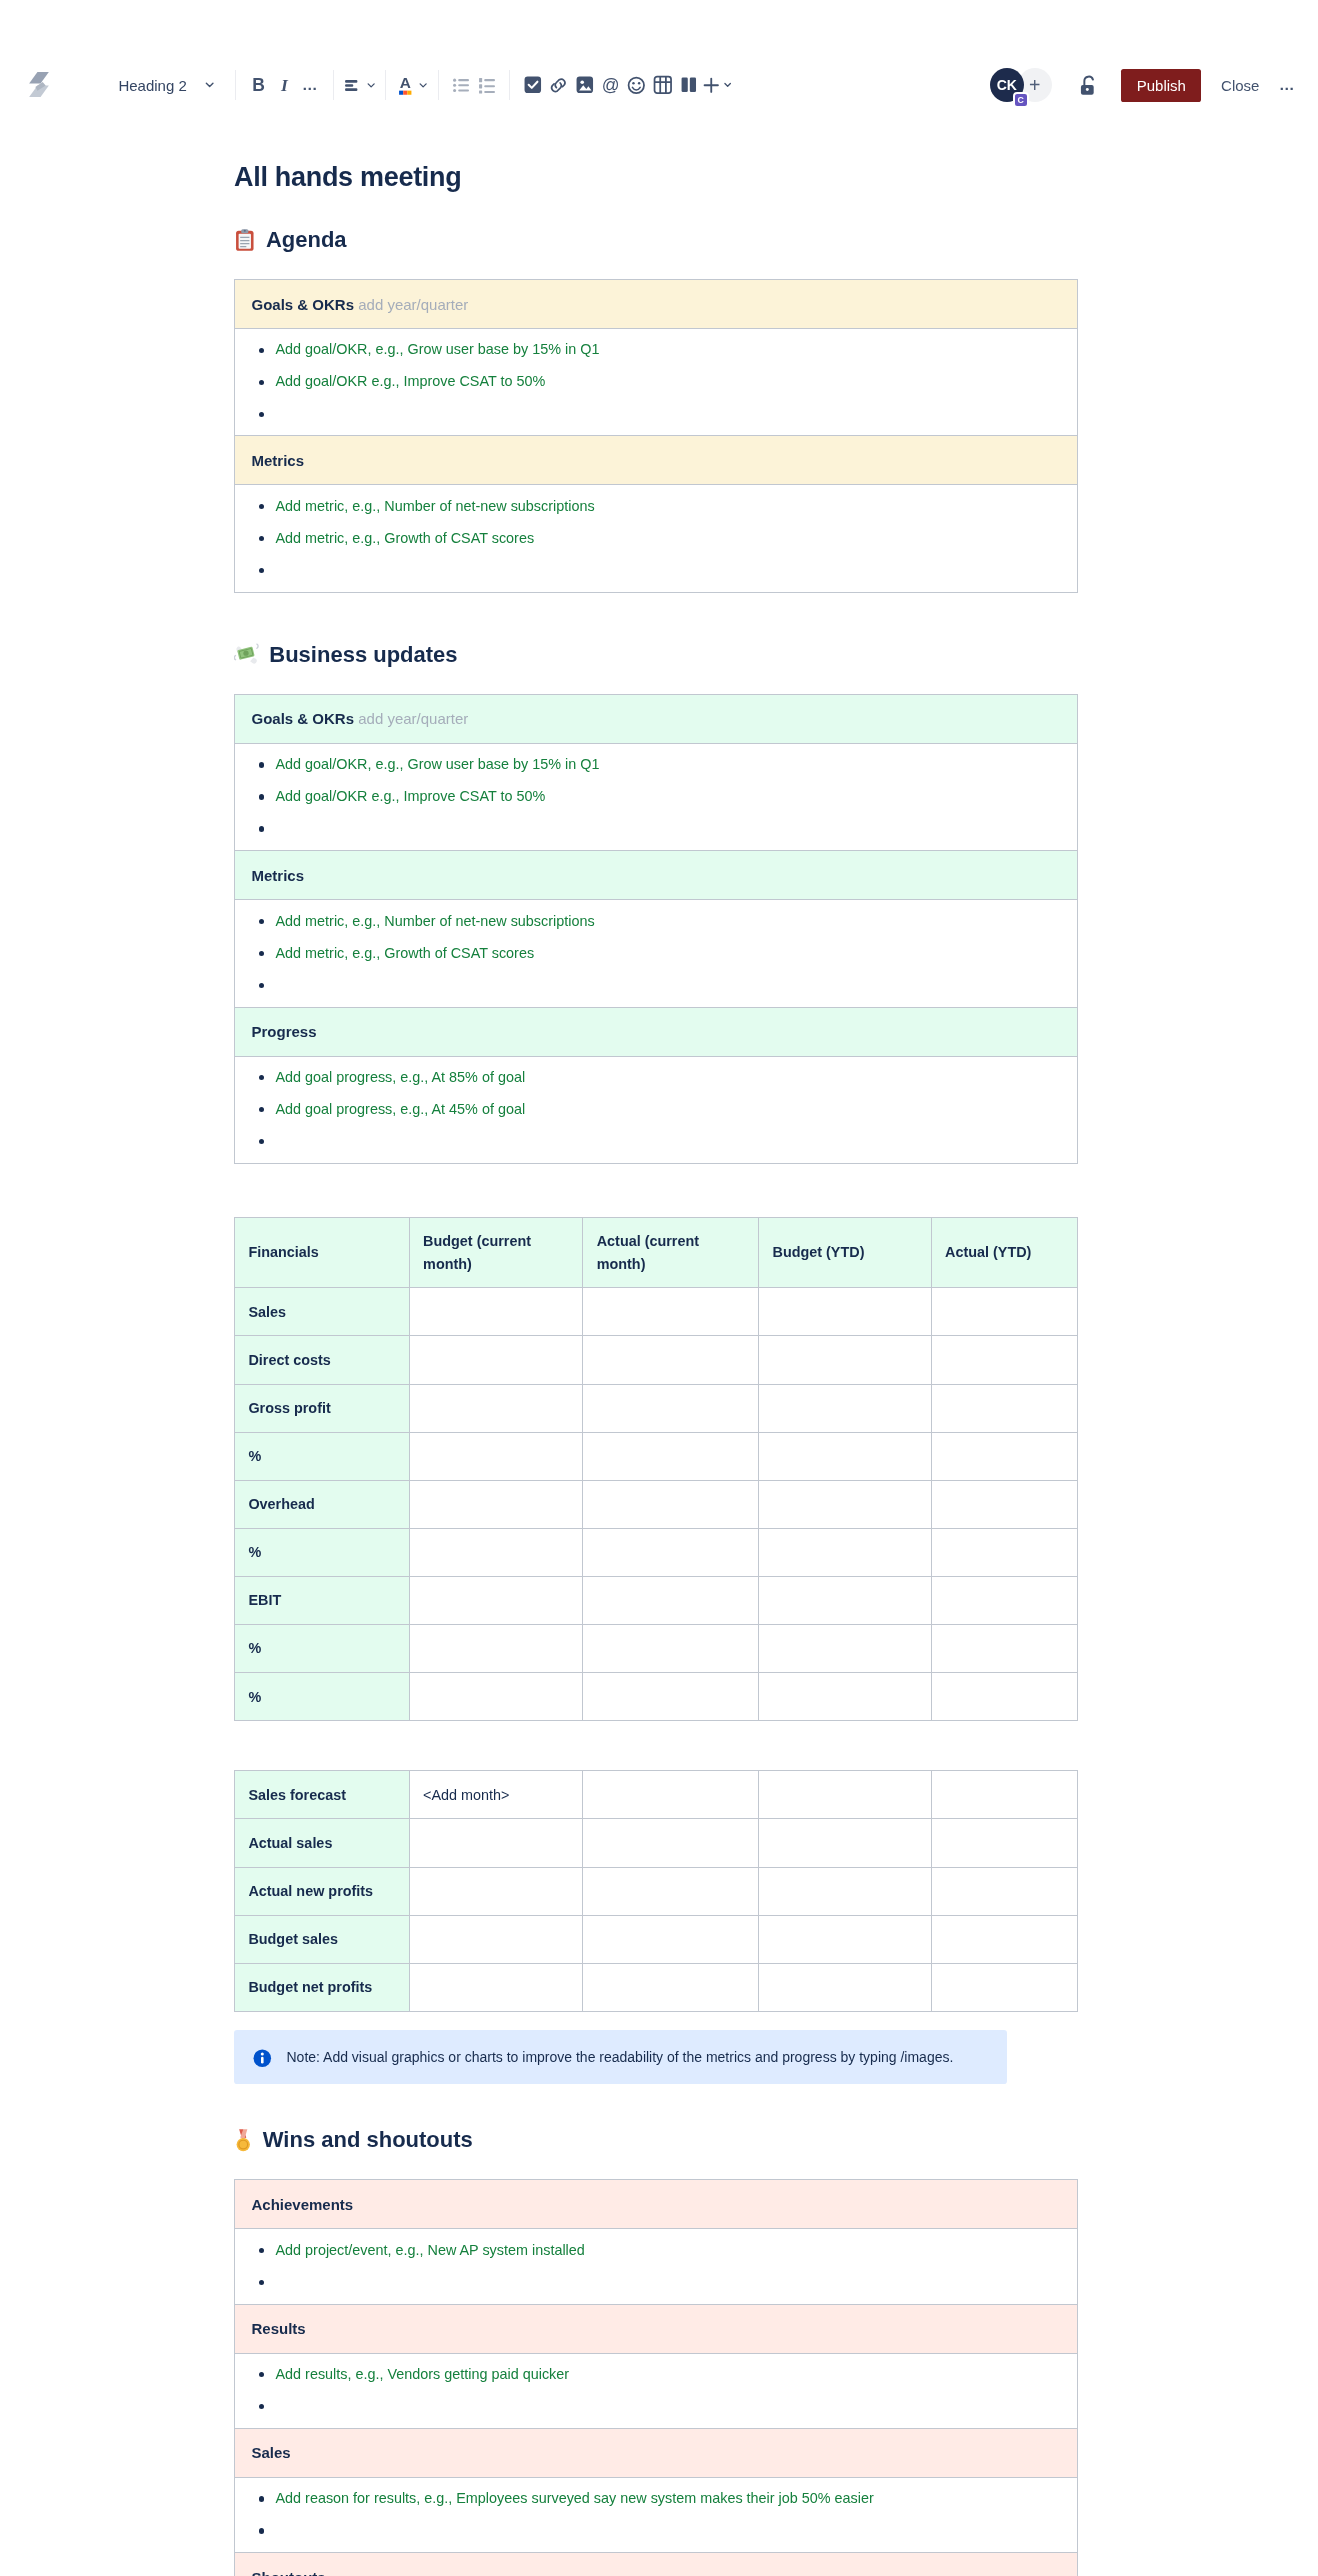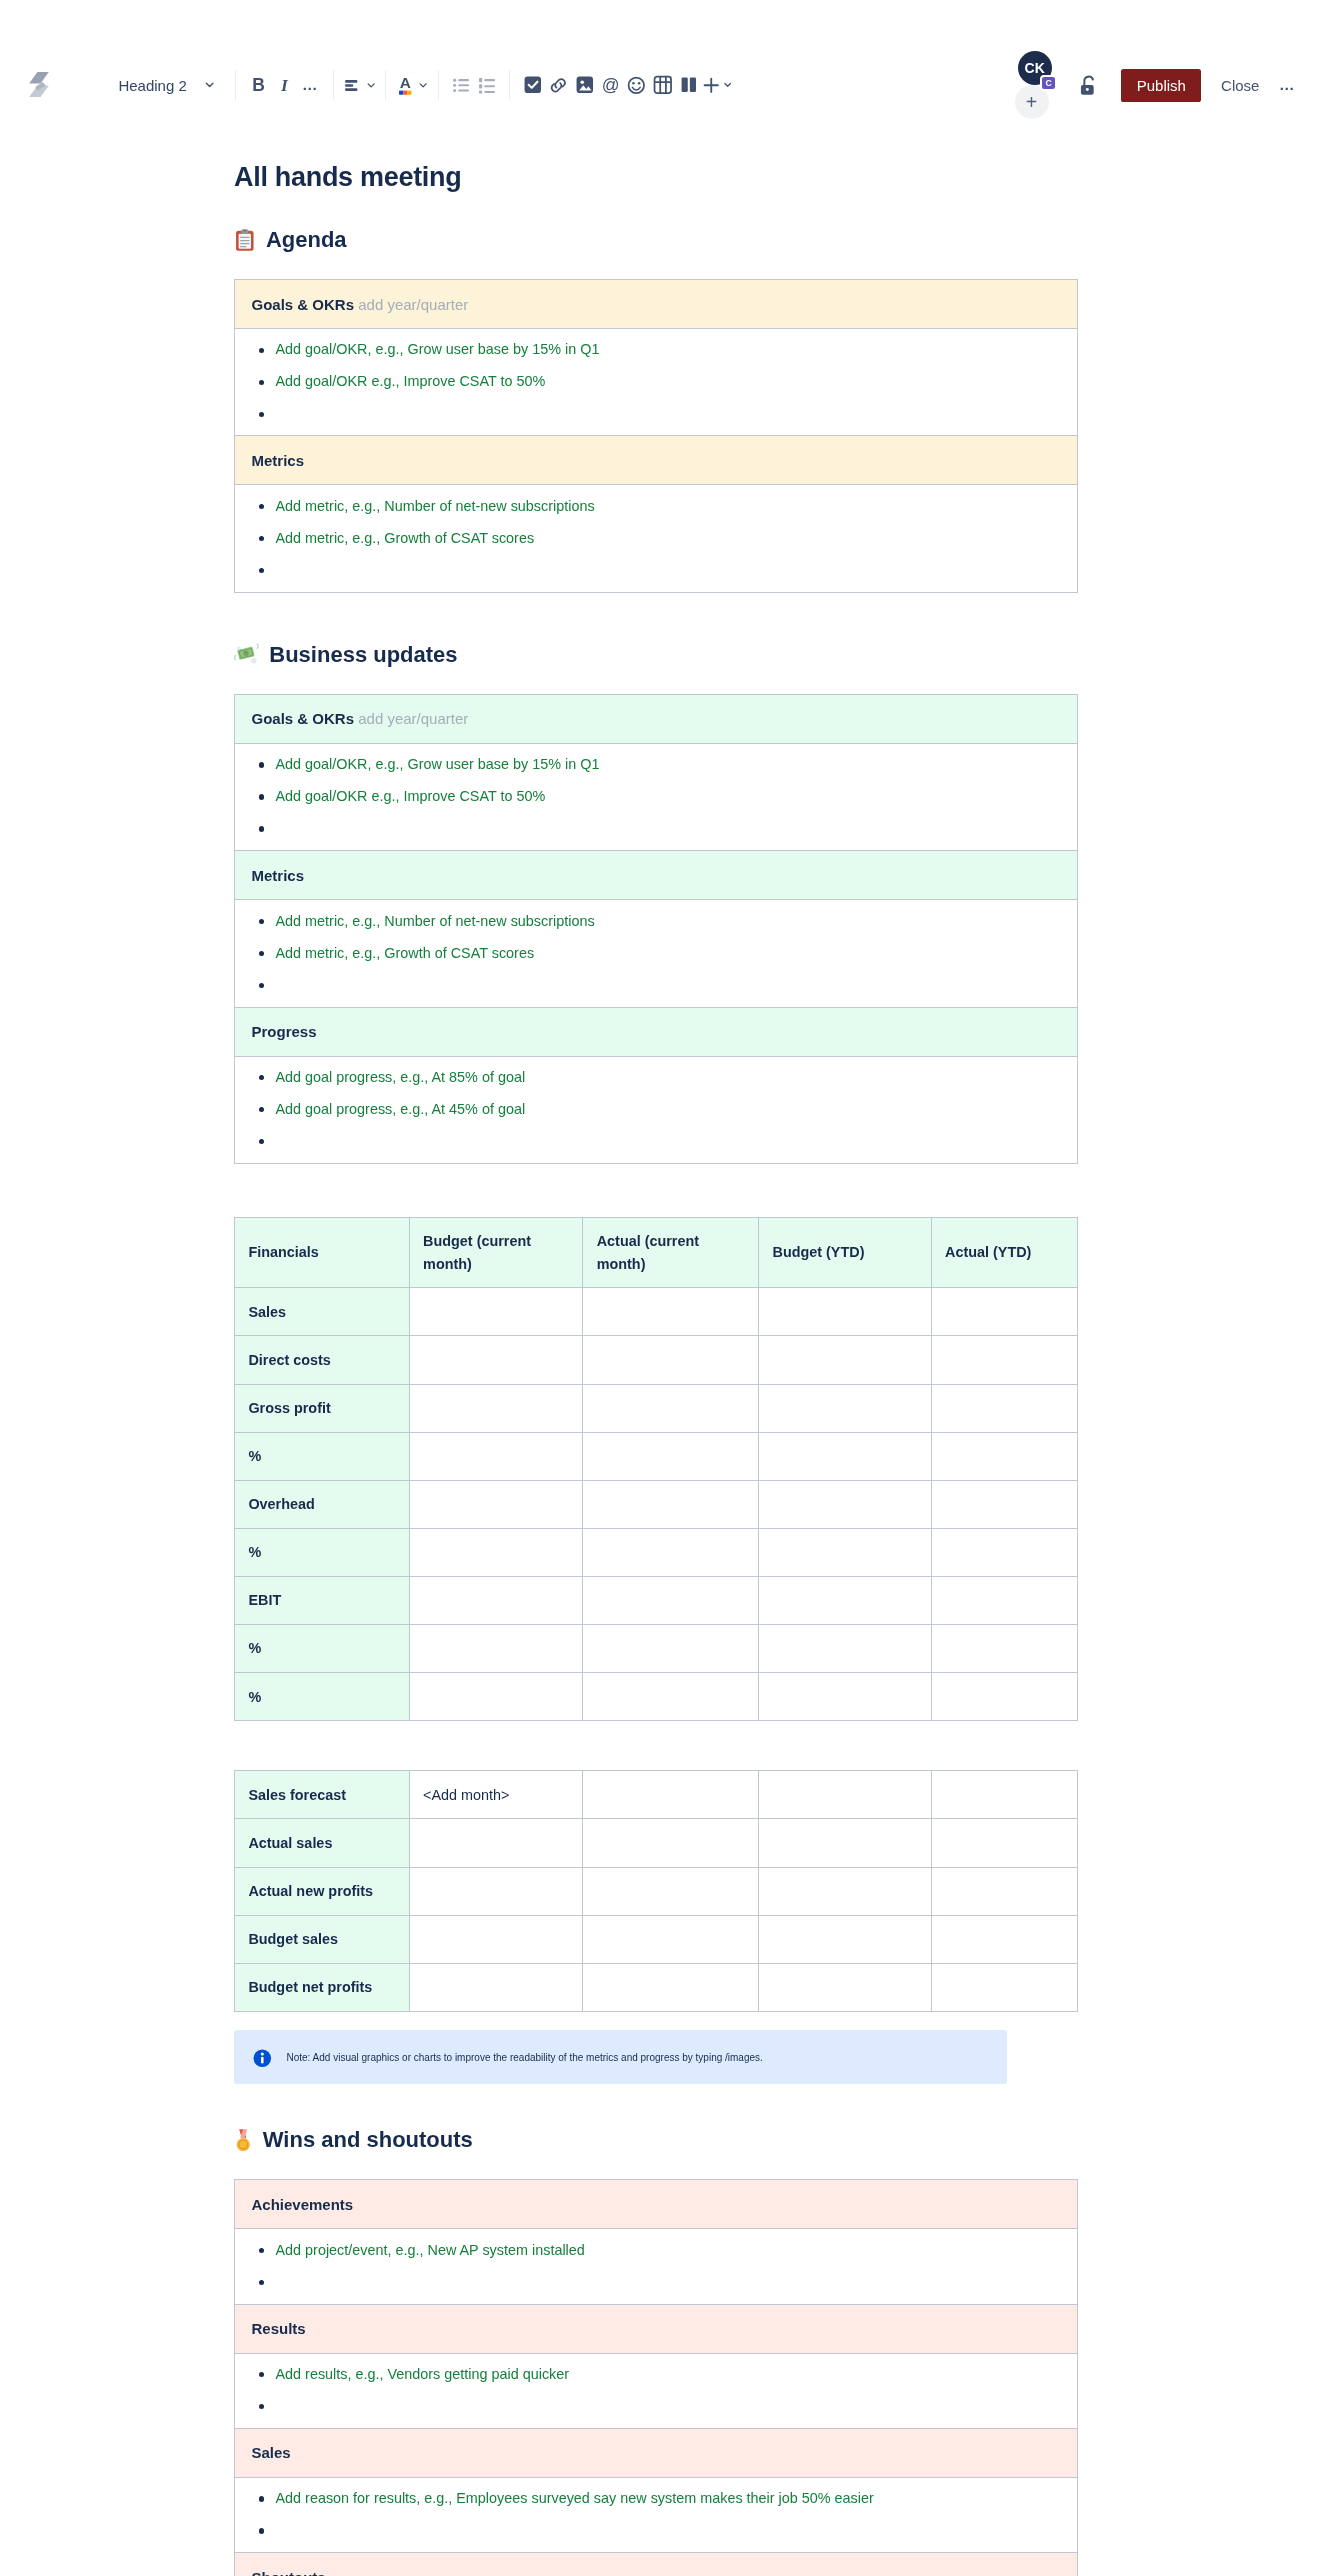--- a/index.html
+++ b/index.html
@@ -14,21 +14,21 @@
   .toolbar { height:82px; display:flex; align-items:center; padding:0 23px 0 25px; background:#fff;margin-top:44px; }
   .tbtn { display:flex; align-items:center; justify-content:center; height:33px; min-width:26px; color:#42526E; cursor:pointer; }
   .tb-sep { width:1px; height:30px; background:#EBECF0; margin:0 9.3px; }
   .style-dd { display:flex; align-items:center; gap:17.5px; padding:0 10.3px 0 13.4px; font-size:15px; color:#344563; }
   .tb-b { font-size:17.5px; font-weight:700; }
   .tb-i { font-size:17.5px; font-weight:700; font-style:italic; font-family:"Liberation Serif", serif; }
   .tb-dots { font-size:15.5px; font-weight:700; letter-spacing:1.5px; }
   .tb-at { font-size:17.5px; }
   .logo { margin-right:52px; }
   .right-cluster { margin-left:auto; display:flex; align-items:center; }
-  .avatar-stack { display:flex; align-items:center; margin-right:23px;flex-direction:column; }
+  .avatar-stack { display:flex; align-items:center; margin-right:23px; }
   .avatar { position:relative; width:34px; height:34px; border-radius:50%; background:#1D2B4C; color:#fff;
             font-size:14px; font-weight:700; display:flex; align-items:center; justify-content:center; z-index:2; }
   .avatar-badge { position:absolute; right:-5.2px; bottom:-6.2px; width:16.5px; height:16.5px; border-radius:4.1px;
             background:#6554C0; border:2.1px solid #fff; color:#fff; font-size:8.8px; font-weight:700;
             display:flex; align-items:center; justify-content:center; }
   .add-collab { width:34px; height:34px; border-radius:50%; background:#F1F2F4; color:#505F79;
             font-size:19.6px; display:flex; align-items:center; justify-content:center; margin-left:-6.2px; z-index:1; }
   .lockbtn { margin-right:20.6px; }
   .publish-btn { background:#7f1d1d; color:#fff; border:none; border-radius:2.6px; height:33px; padding:0 15.5px;
             font-size:15px; font-family:"Liberation Sans",sans-serif; cursor:pointer; margin-right:19.6px; }
@@ -64,21 +64,21 @@
   ul.bullets li::before { content:""; position:absolute; left:7.2px; top:13.4px; width:5.2px; height:5.2px;
                   border-radius:50%; background:#172B4D; }
 
   
   table.grid td { font-size:14.4px; color:#172B4D; height:46px; padding:12.4px 13.4px; line-height:1.55; }
   table.grid td.lbl { font-weight:700; }
   .teal { color:#00B8D9; }
 
   .note { width:773px; background:#DEEBFF; border-radius:3.1px; padding:12.4px 17.5px; display:flex; gap:14.4px; }
   .note-ico { flex:0 0 auto; margin-top:5.2px; }
-  .note-text { font-size:10px; line-height:29px; color:#172B4D; }
+  .note-text { font-size:14px; line-height:29px; color:#172B4D; }
 </style>
 </head>
 <body>
 
 <div class="toolbar">
   <span class="logo">
     <svg width="28" height="29" viewBox="0 0 54 56">
       <path d="M8 26 L24 4 H46 L30 26 Z" fill="#98A2B3"></path>
       <path d="M8 52 L24 30 H46 L30 52 Z" fill="#C3CAD4"></path>
       <path d="M20 33 L34 23 L40 30 L24 40 Z" fill="#AEB6C2"></path>

